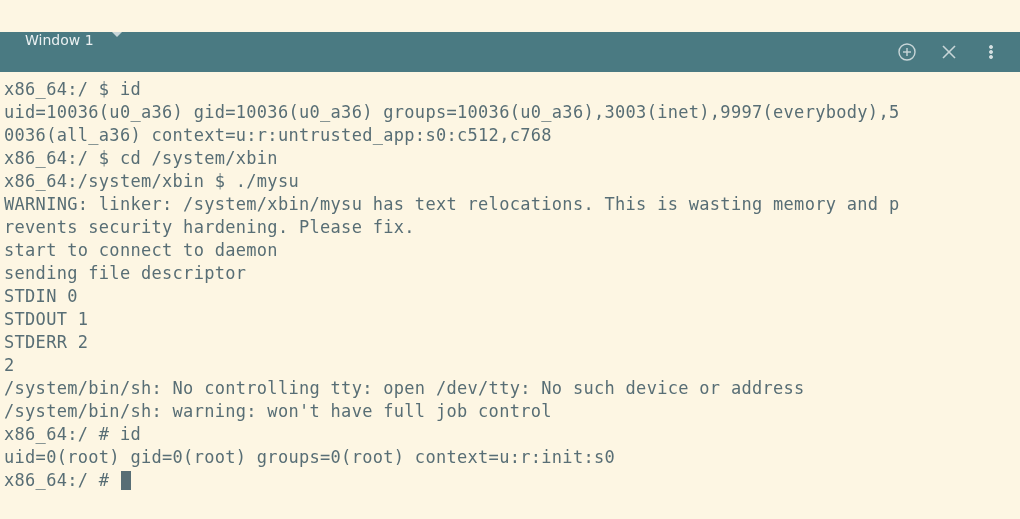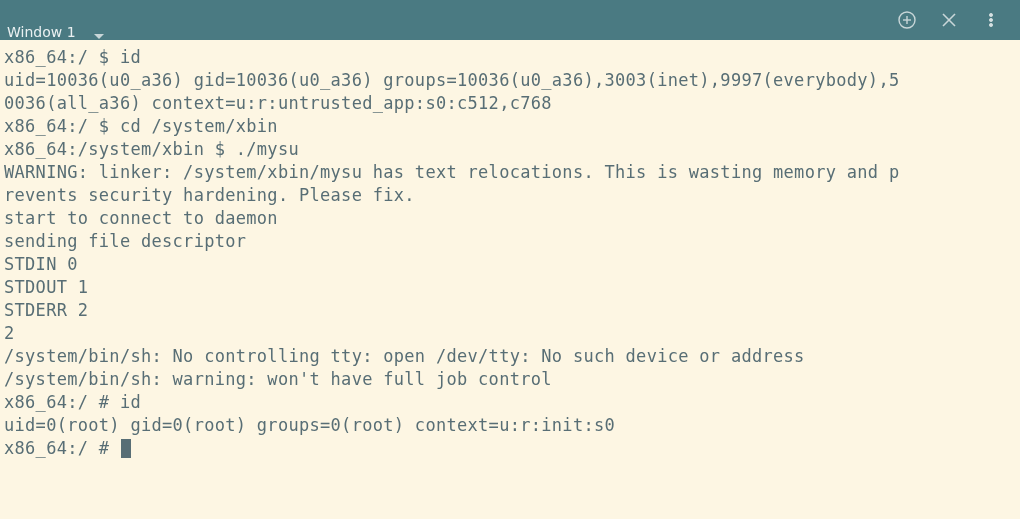--- a/index.html
+++ b/index.html
@@ -5,23 +5,24 @@
   * { margin: 0; padding: 0; box-sizing: border-box; }
   html, body { width: 1020px; height: 519px; overflow: hidden; }
   body {
     font-family: "DejaVu Sans Mono", "Consolas", "Courier New", monospace;
     background: #fdf6e3;
   }
   .titlebar {
     height: 40px;
     background: #4a7a82;
     display: flex;
-    align-items: flex-end;
-    padding: 0 8px 0 7px;
+    align-items: flex-start;
+    padding: 0 8px 0 25px;
     color: #d8e2e4;
+    margin-top: 32px;
   }
   .window-title {
     font-family: "DejaVu Sans", "Segoe UI", sans-serif;
     font-size: 14px;
     color: #eaf0f1;
   }
   .dropdown-icon {
     margin-left: 18px;
     display: inline-flex;
     align-items: center;

